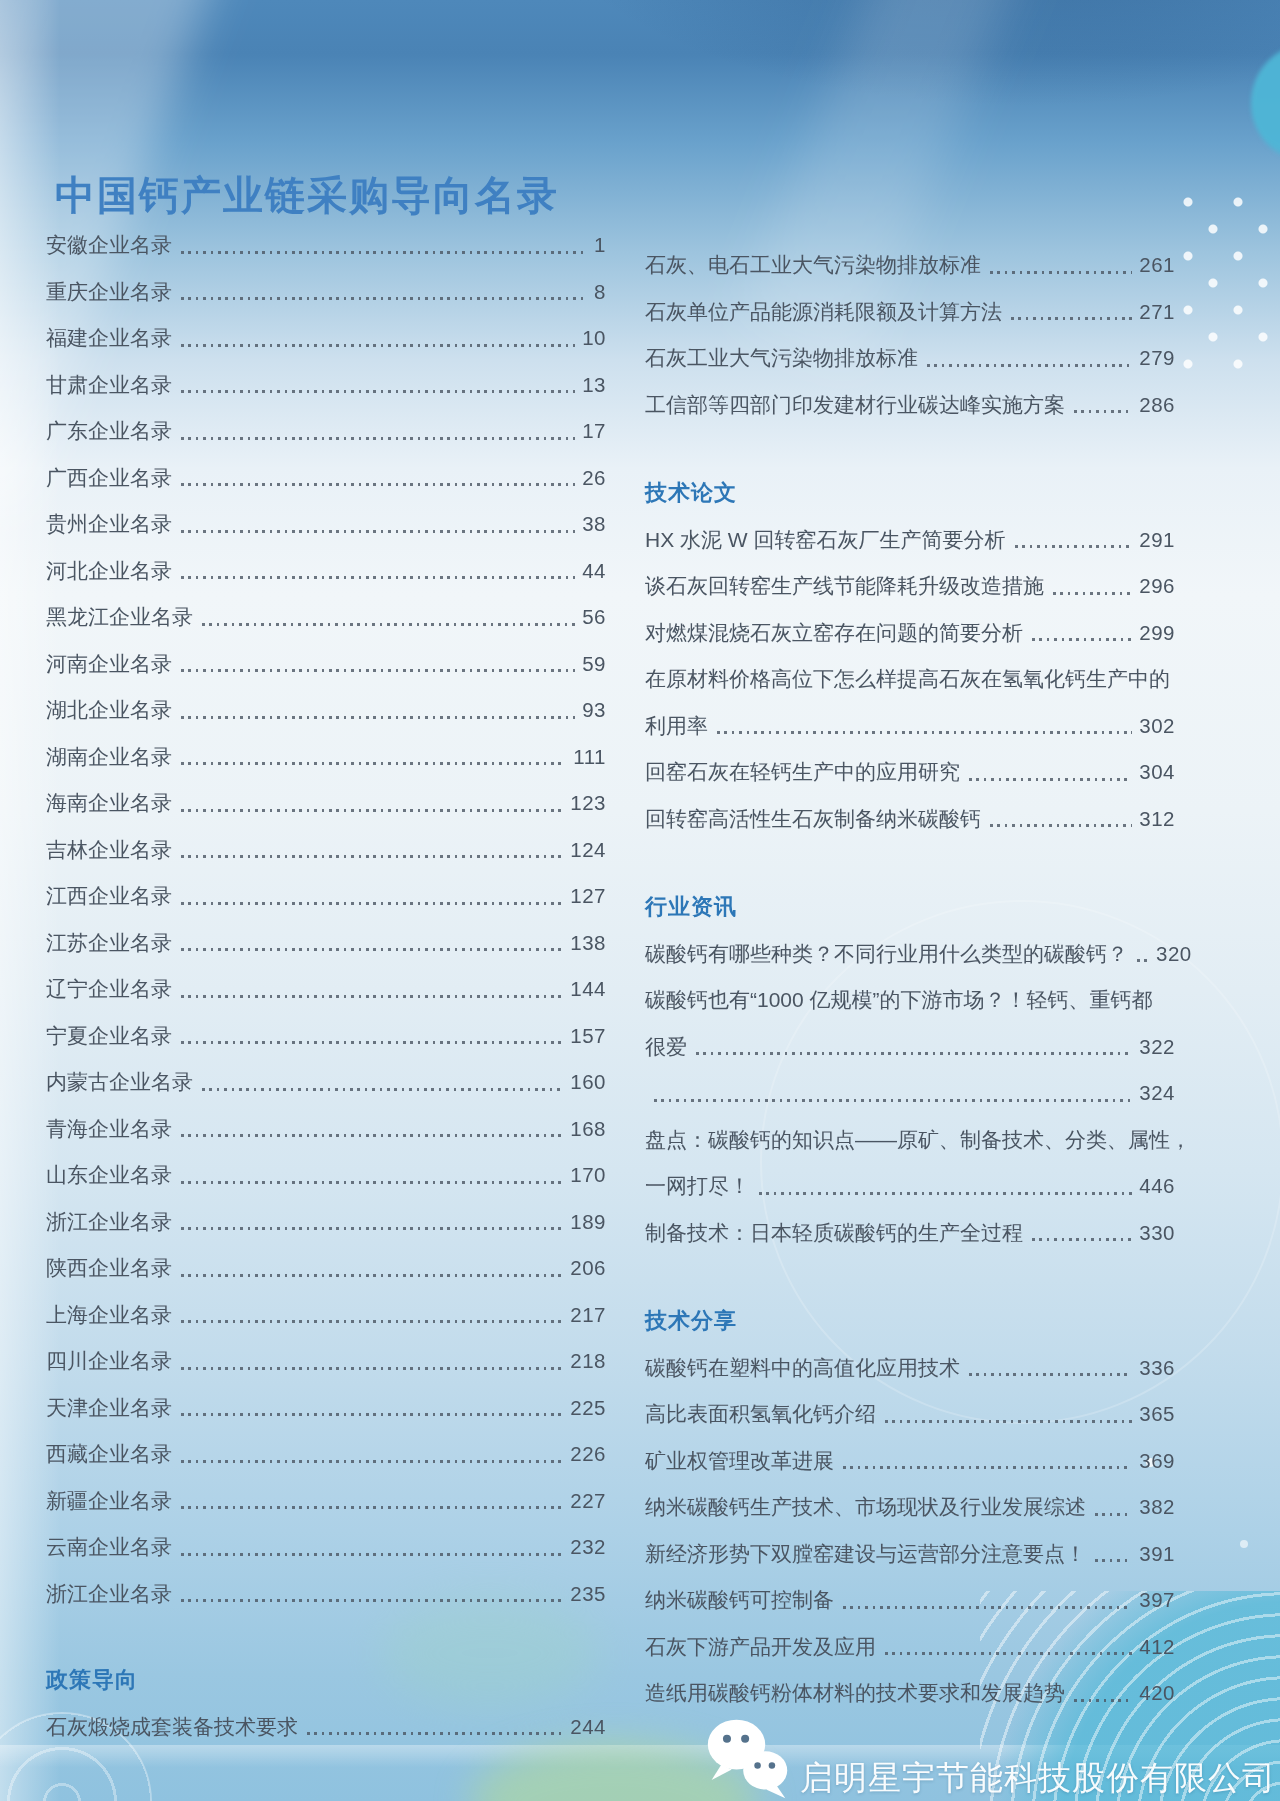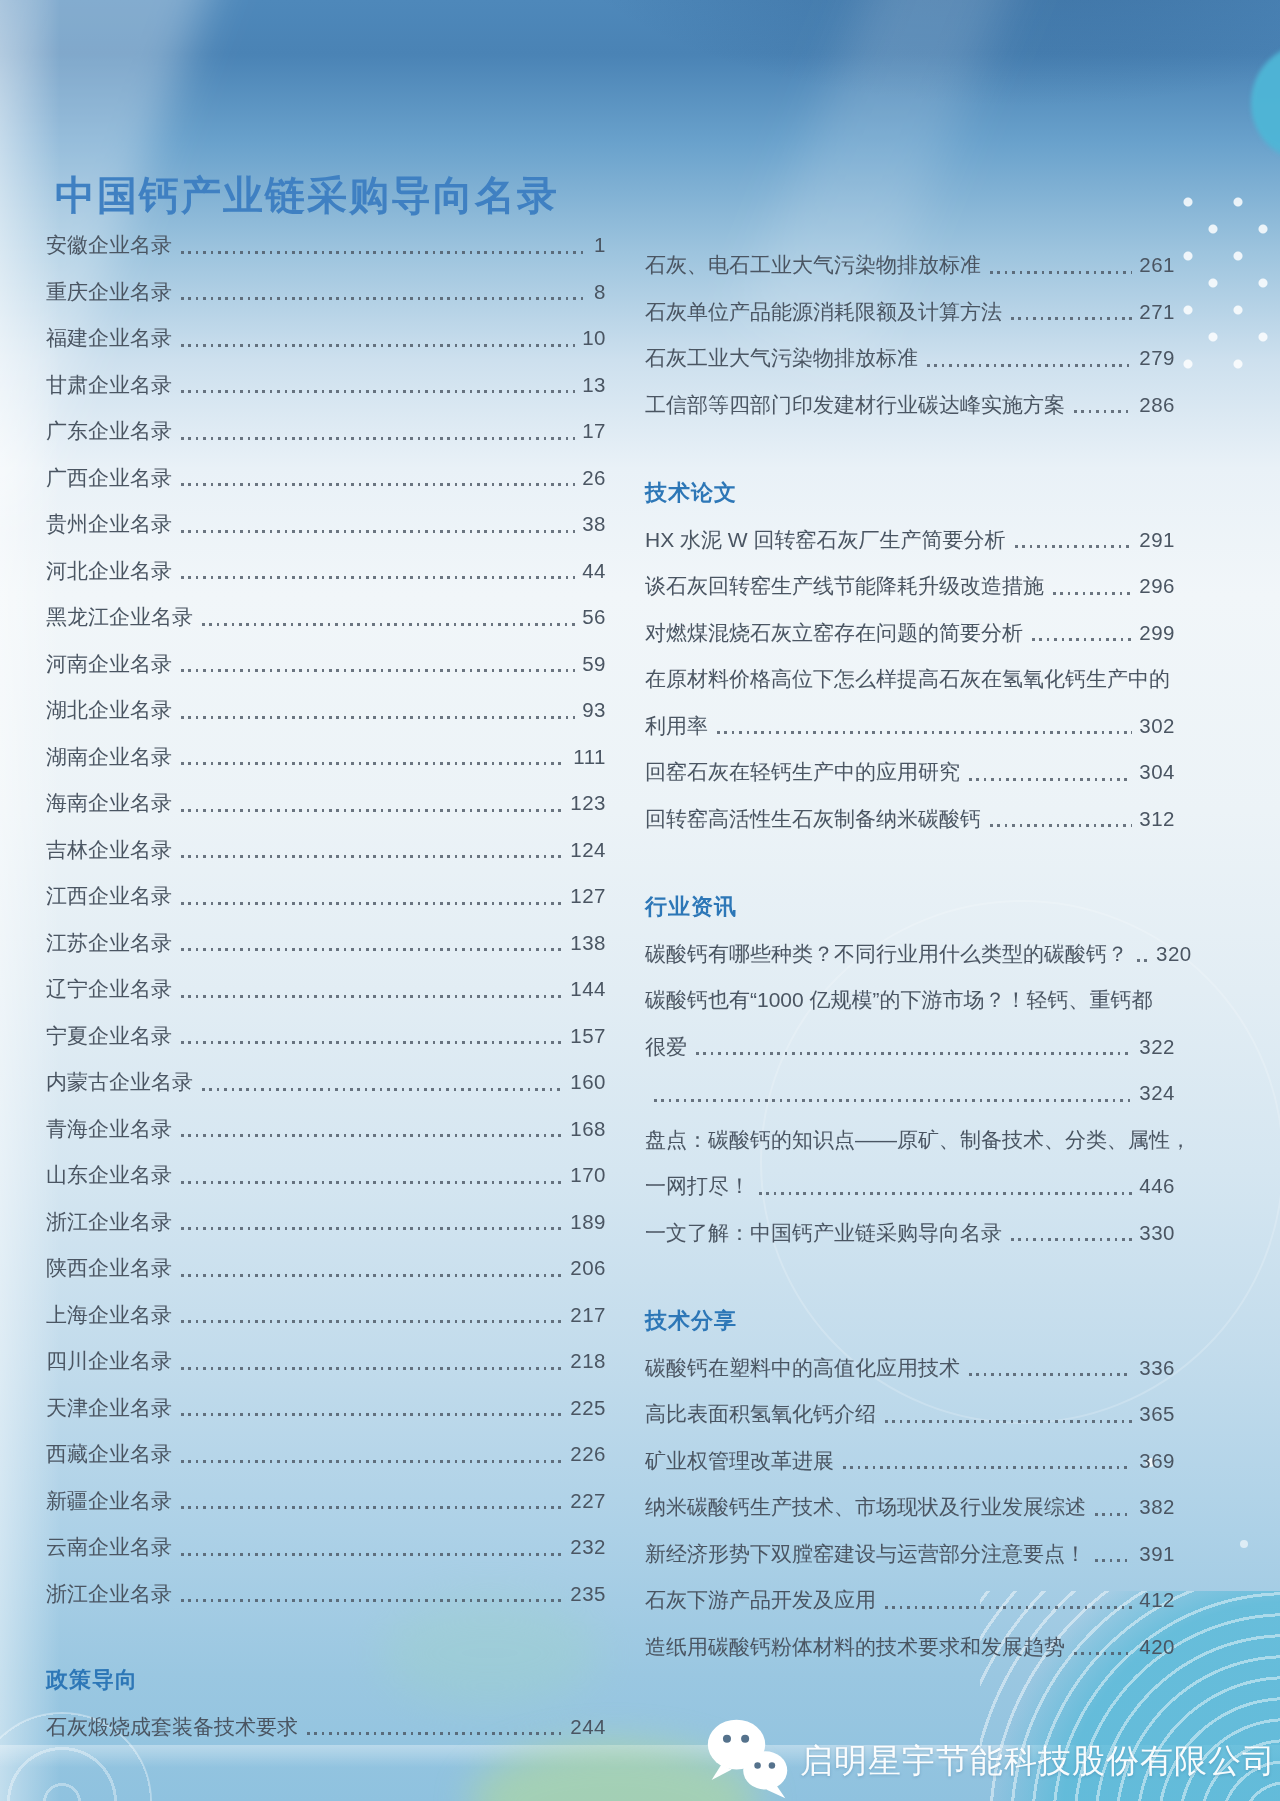--- a/index.html
+++ b/index.html
@@ -64,21 +64,21 @@
   }
   .pagenum{font-size:20.5px;white-space:nowrap;letter-spacing:.5px;}
   .section-heading{
     height:46.5px;display:flex;align-items:center;
     font-size:22px;font-weight:bold;color:var(--accent,#2d77b7);letter-spacing:1px;
   }
   .col-left .section-heading{margin-top:40px;}
   .col-right .section-heading{margin-top:42px;}
 
   .footer{position:absolute;left:700px;top:1712px;width:580px;height:89px;z-index:5;
-    display:flex;align-items:center;}
+    display:flex;align-items:flex-end;}
   .wechat{width:96px;height:88px;flex:0 0 auto;}
   .company{
     font-size:33px;color:rgba(255,255,255,.95);letter-spacing:1px;white-space:nowrap;
     text-shadow:0 1px 3px rgba(20,70,110,.25);margin-left:4px;margin-top:10px;
   }
 </style>
 </head>
 <body>
 
 <div class="page" style="--title: #3f80c2; --accent: #2d77b7; --text: #4a5562;">
@@ -332,21 +332,21 @@
       </div>
       <div class="row">
         <span class="label">盘点：碳酸钙的知识点——原矿、制备技术、分类、属性，</span>
       </div>
       <div class="row">
         <span class="label">一网打尽！</span>
         <span class="leader"></span>
         <span class="pagenum">446</span>
       </div>
       <div class="row">
-        <span class="label">一文了解：中国钙产业链采购导向名录</span>
+        <span class="label">制备技术：日本轻质碳酸钙的生产全过程</span>
         <span class="leader"></span>
         <span class="pagenum">330</span>
       </div>
       <div class="section-heading">技术分享</div>
       <div class="row">
         <span class="label">碳酸钙在塑料中的高值化应用技术</span>
         <span class="leader"></span>
         <span class="pagenum">336</span>
       </div>
       <div class="row">
@@ -361,20 +361,25 @@
       </div>
       <div class="row">
         <span class="label">纳米碳酸钙生产技术、市场现状及行业发展综述</span>
         <span class="leader"></span>
         <span class="pagenum">382</span>
       </div>
       <div class="row">
         <span class="label">新经济形势下双膛窑建设与运营部分注意要点！</span>
         <span class="leader"></span>
         <span class="pagenum">391</span>
+      </div>
+      <div class="row">
+        <span class="label">纳米碳酸钙可控制备</span>
+        <span class="leader"></span>
+        <span class="pagenum">397</span>
       </div>
       <div class="row">
         <span class="label">石灰下游产品开发及应用</span>
         <span class="leader"></span>
         <span class="pagenum">412</span>
       </div>
       <div class="row">
         <span class="label">造纸用碳酸钙粉体材料的技术要求和发展趋势</span>
         <span class="leader"></span>
         <span class="pagenum">420</span>

